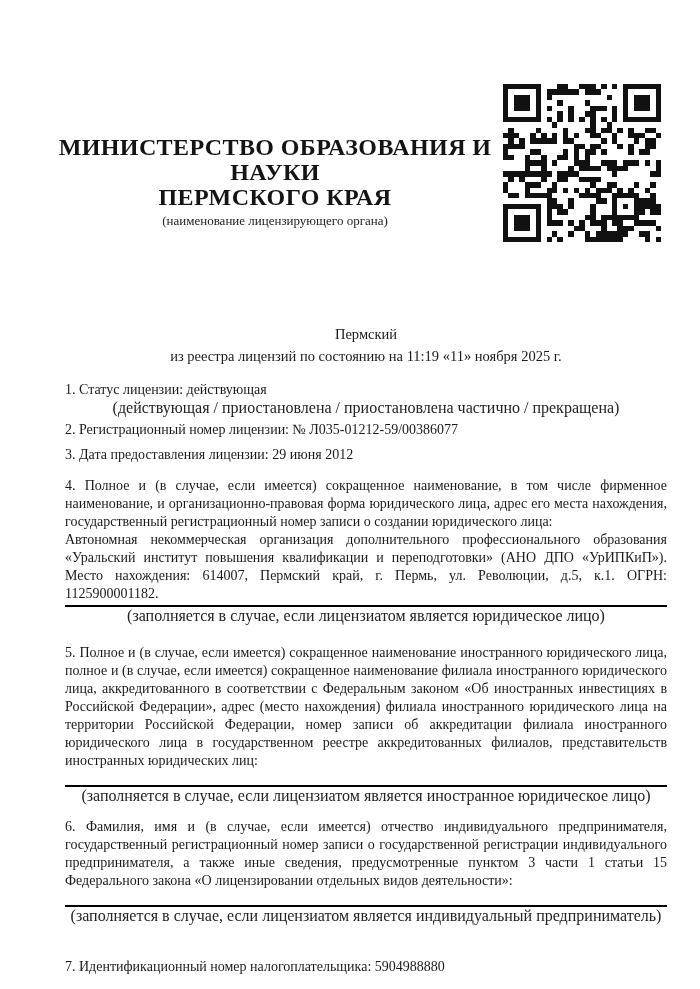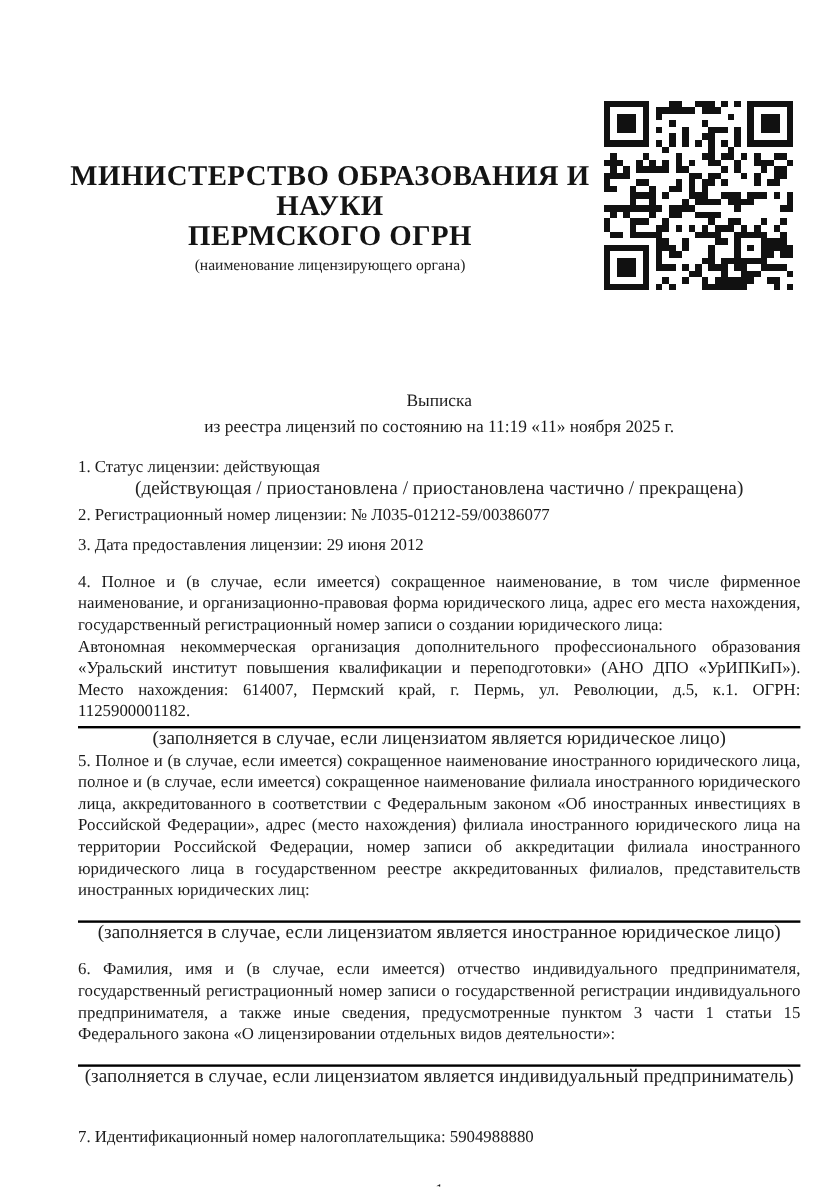--- a/index.html
+++ b/index.html
@@ -28,21 +28,21 @@
 
   .title { margin-top: 96px; text-align: center; font-size: 14.5px; line-height: 22px; }
 
   .line-item { font-size: 14px; line-height: 18px; }
   .para { font-size: 14px; line-height: 18px; text-align: justify; }
   .small-caption { font-size: 16px; line-height: 13px; text-align: center; color: #222; padding-top: 2px; }
 
   .mt-sec { margin-top: 7px; }
   .mt-first { margin-top: 14px; }
   .mt-p4 { margin-top: 13px; }
-  .mt-p5 { margin-top: 4px; }
+  .mt-p5 { margin-top: 22px; }
   .mt-p6 { margin-top: 16px; }
   .mt-p7 { margin-top: 36px; }
 
   .fill-gap { height: 13px; }
   .rule { border: 0; border-top: 2px solid #000; height: 0; margin: 2px 0 0 0; }
 
   .footer { margin-top: 26px; text-align: center; font-size: 13.5px; line-height: 16px; }
 </style>
 </head>
 <body>
@@ -437,28 +437,28 @@
         <rect x="19" y="28" width="1" height="1"></rect>
         <rect x="20" y="28" width="1" height="1"></rect>
         <rect x="21" y="28" width="1" height="1"></rect>
         <rect x="26" y="28" width="1" height="1"></rect>
         <rect x="28" y="28" width="1" height="1"></rect>
       </svg>
   </div>
 
   <div class="header">
     <div class="ministry-line">МИНИСТЕРСТВО ОБРАЗОВАНИЯ И НАУКИ</div>
-    <div class="ministry-line">ПЕРМСКОГО ОГРН</div>
+    <div class="ministry-line">ПЕРМСКОГО КРАЯ</div>
     <div class="header-caption">(наименование лицензирующего органа)</div>
   </div>
 
   <div class="doc">
 
     <div class="title">
-      <div>Выписка</div>
+      <div>Пермский</div>
       <div>из реестра лицензий по состоянию на 11:19 «11» ноября 2025 г.</div>
     </div>
 
     <div class="line-item mt-first">1. Статус лицензии: действующая</div>
     <div class="small-caption">(действующая / приостановлена / приостановлена частично / прекращена)</div>
 
     <div class="line-item mt-sec">2. Регистрационный номер лицензии: № Л035-01212-59/00386077</div>
 
     <div class="line-item mt-sec">3. Дата предоставления лицензии: 29 июня 2012</div>
 

